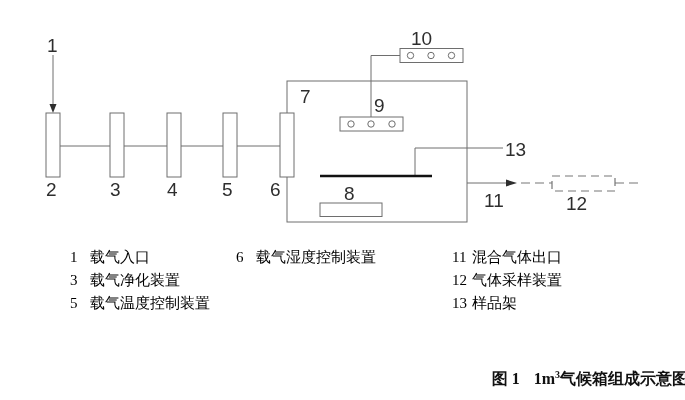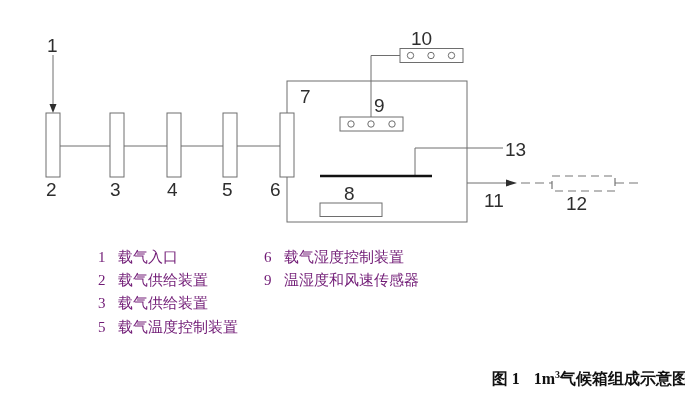--- a/index.html
+++ b/index.html
@@ -26,25 +26,24 @@
   #schematic .boxw { stroke: #6e6e6e; stroke-width: 1; fill: #ffffff; }
   #schematic .dashline { stroke: #767676; stroke-width: 1.2; fill: none; stroke-dasharray: 9 5; }
   #schematic .dashbox { stroke: #767676; stroke-width: 1.2; fill: #ffffff; stroke-dasharray: 8 5; }
   #schematic .thick { stroke: #111111; stroke-width: 2.4; fill: none; }
   #schematic .arrowhead { fill: #2e2e2e; stroke: none; }
   #schematic .holes { stroke: #6e6e6e; stroke-width: 1; fill: #ffffff; }
   
   .legend-col {
     position: absolute;
     top: 246px;
-    color: #701a75;
+    color: #000000;
     font-size: 15px;
     line-height: 23.2px;
     white-space: nowrap;
-    margin-left: 28px;
   }
   #legend-col-1 { left: 70px; }
   #legend-col-2 { left: 236px; }
   #legend-col-3 { left: 452px; }
   .lrow .lnum { display: inline-block; min-width: 16px; margin-right: 4px; }
   
   #caption {
     position: absolute;
     left: 0; top: 369px;
     width: 662px;
@@ -110,28 +109,31 @@
     <polygon class="arrowhead" points="506,179.5 506,186.5 517,183"></polygon>
     <line class="dashline" x1="521" y1="183" x2="552" y2="183"></line>
     <rect class="dashbox" x="552" y="176" width="63" height="15"></rect>
     <line class="dashline" x1="615" y1="183" x2="639" y2="183"></line>
     <text class="part-num" x="484" y="207">11</text>
     <text class="part-num" x="566" y="210">12</text>
   </svg>
 
   <div class="legend-col" id="legend-col-1">
     <div class="lrow"><span class="lnum">1</span><span>载气入口</span></div>
-    <div class="lrow"><span class="lnum">2</span><span>载气供给装置</span></div>
-    <div class="lrow"><span class="lnum">3</span><span>载气供给装置</span></div>
+    <div class="lrow"><span class="lnum">3</span><span>载气净化装置</span></div>
     <div class="lrow"><span class="lnum">5</span><span>载气温度控制装置</span></div>
   </div>
 
   <div class="legend-col" id="legend-col-2">
     <div class="lrow"><span class="lnum">6</span><span>载气湿度控制装置</span></div>
-    <div class="lrow"><span class="lnum">9</span><span>温湿度和风速传感器</span></div>
   </div>
 
+  <div class="legend-col" id="legend-col-3">
+    <div class="lrow"><span class="lnum">11</span><span>混合气体出口</span></div>
+    <div class="lrow"><span class="lnum">12</span><span>气体采样装置</span></div>
+    <div class="lrow"><span class="lnum">13</span><span>样品架</span></div>
+  </div>
 
   <div id="caption">
     <span class="cap-label">图 1</span><span>1m</span><sup>3</sup><span>气候箱组成示意图</span>
   </div>
 
 </div>
 
 </body></html>

